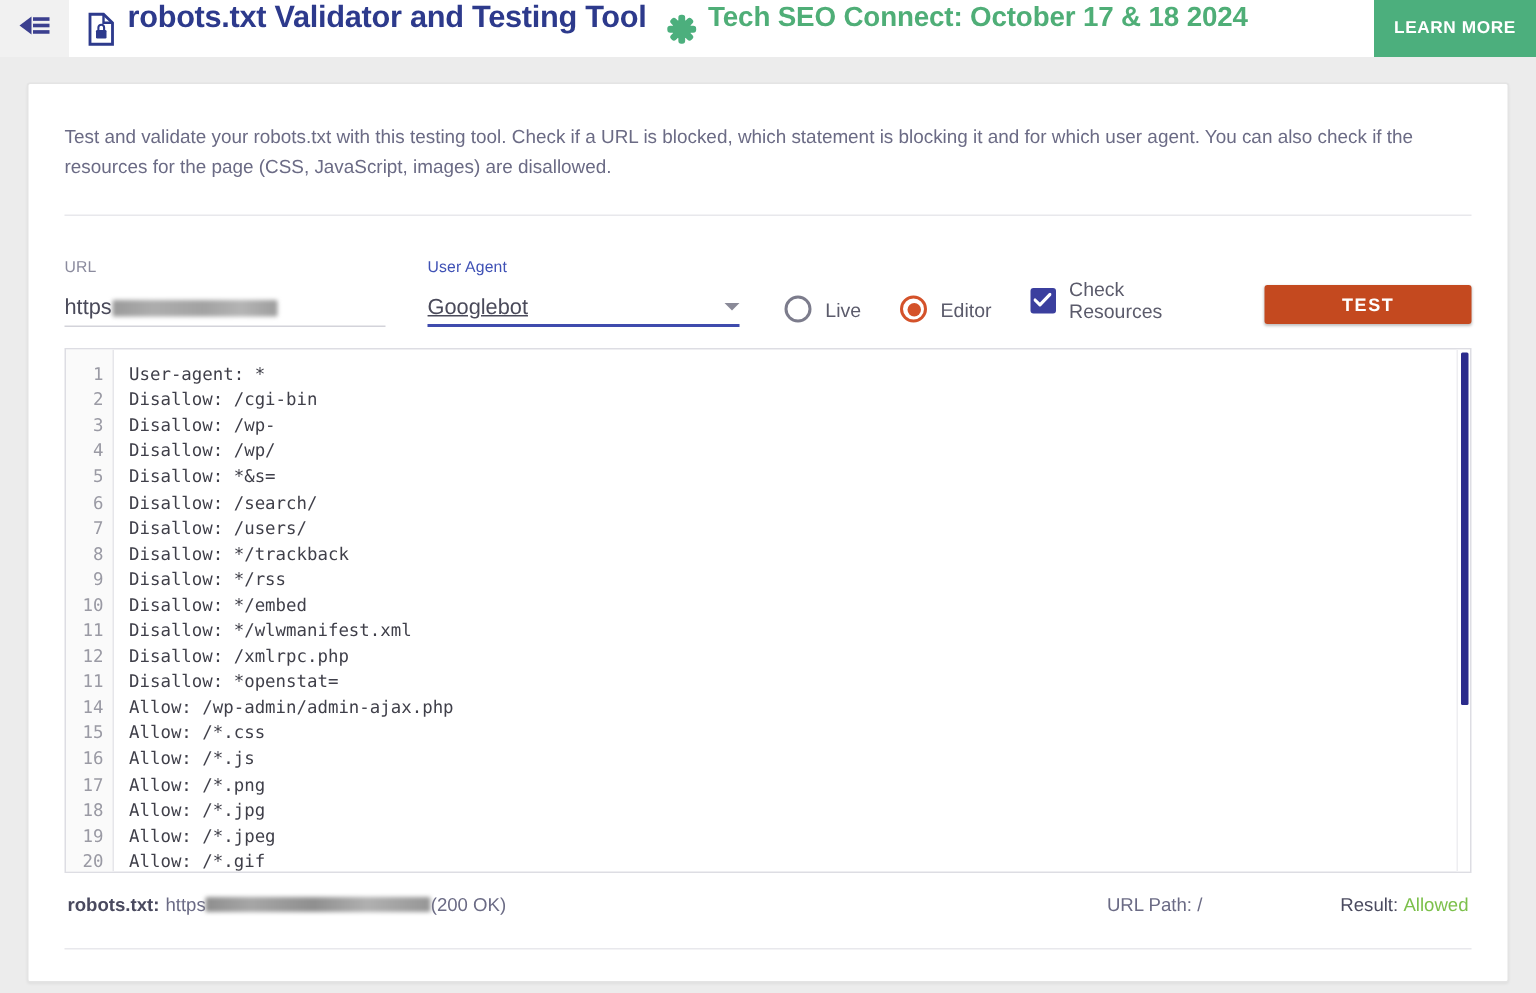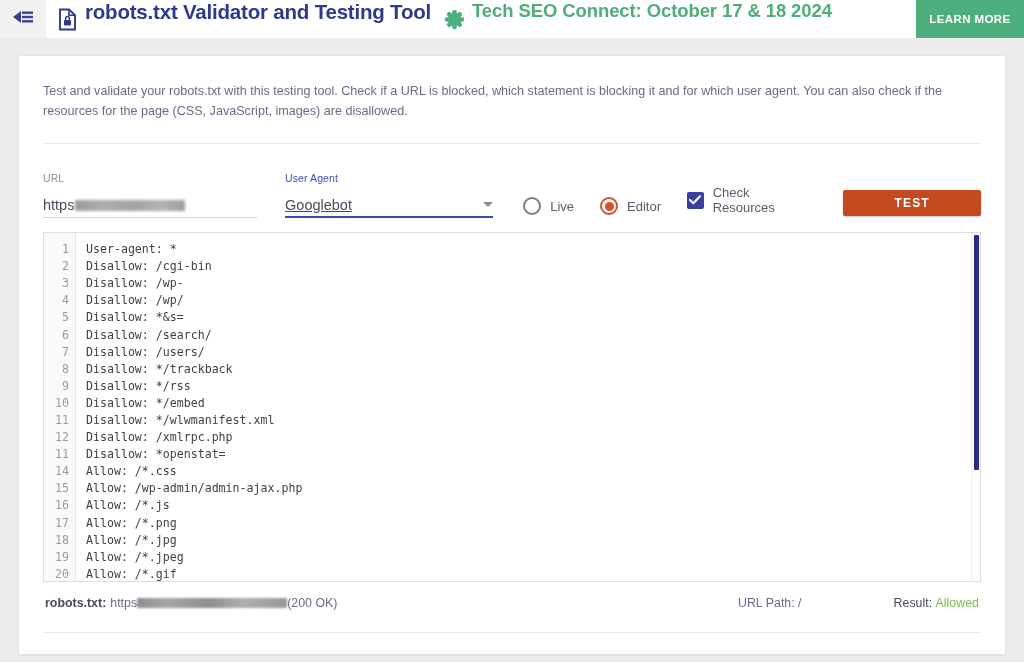--- a/index.html
+++ b/index.html
@@ -372,22 +372,22 @@
           <div>Disallow: /wp/</div>
           <div>Disallow: *&amp;s=</div>
           <div>Disallow: /search/</div>
           <div>Disallow: /users/</div>
           <div>Disallow: */trackback</div>
           <div>Disallow: */rss</div>
           <div>Disallow: */embed</div>
           <div>Disallow: */wlwmanifest.xml</div>
           <div>Disallow: /xmlrpc.php</div>
           <div>Disallow: *openstat=</div>
+          <div>Allow: /wp-admin/admin-ajax.php</div>
           <div>Allow: /*.css</div>
-          <div>Allow: /wp-admin/admin-ajax.php</div>
           <div>Allow: /*.js</div>
           <div>Allow: /*.png</div>
           <div>Allow: /*.jpg</div>
           <div>Allow: /*.jpeg</div>
           <div>Allow: /*.gif</div>
         </div>
       <div class="scrolltrack">
         <div class="scrollthumb"></div>
       </div>
     </div>

